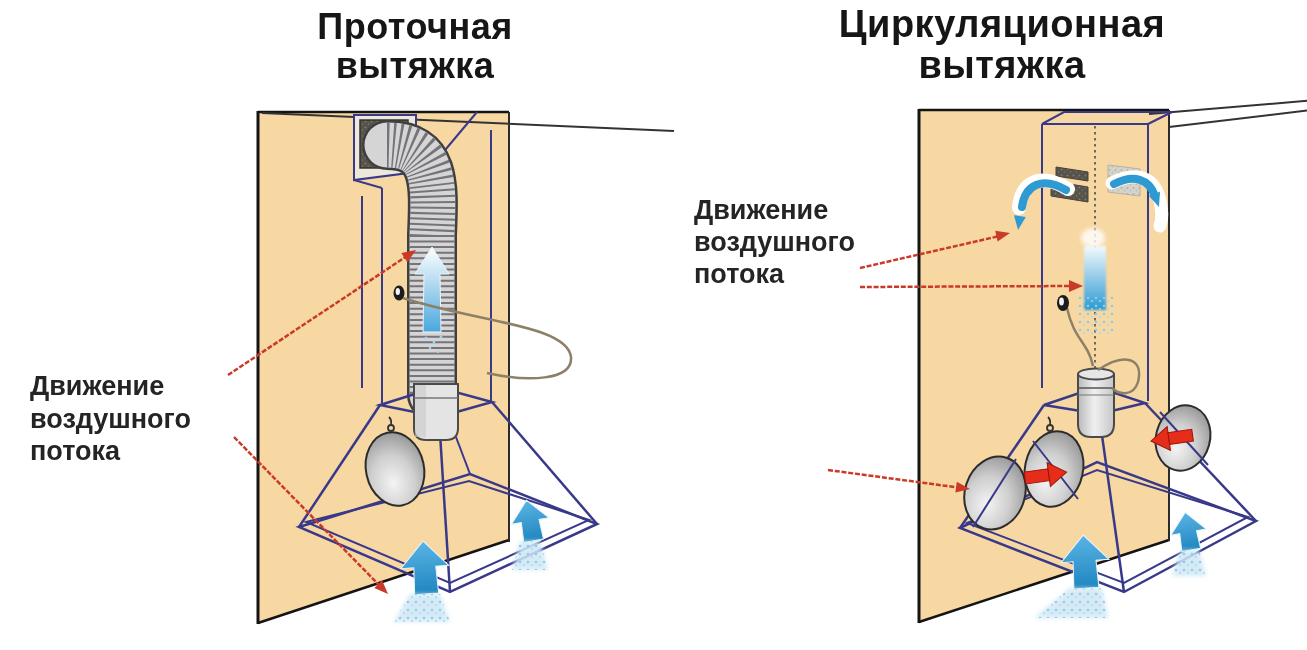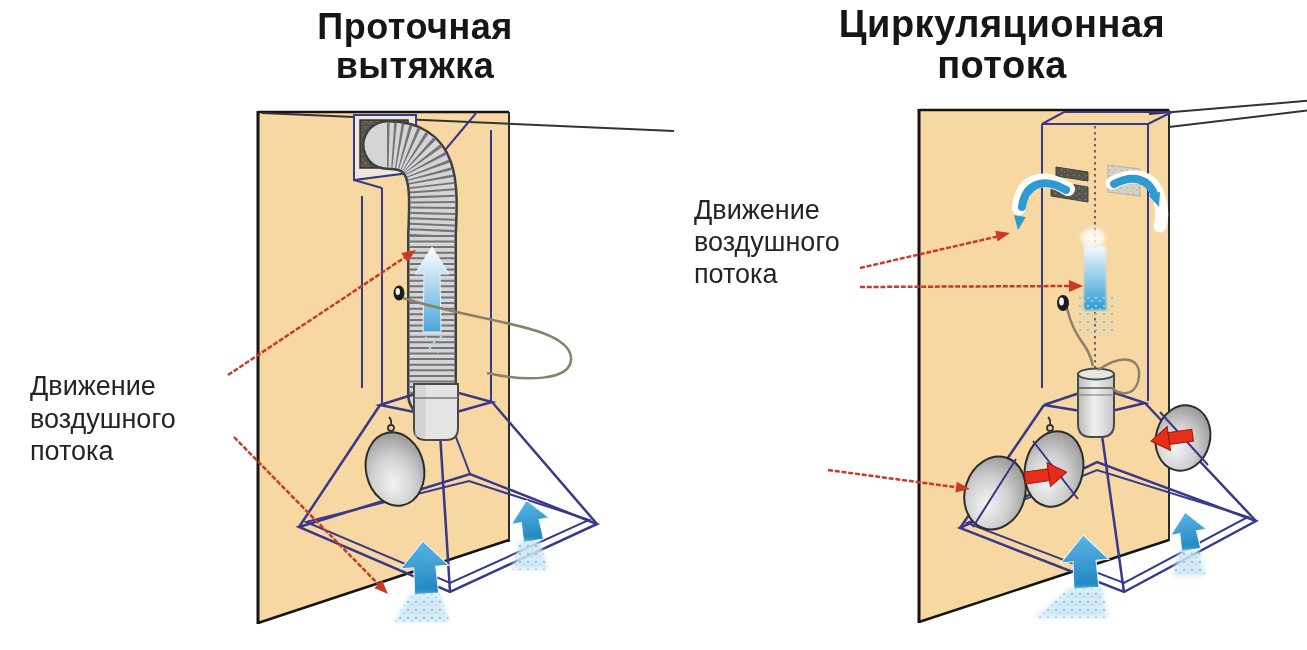--- a/index.html
+++ b/index.html
@@ -17,20 +17,21 @@
     font-weight:bold;
     text-align:center;
     color:#161616;
     letter-spacing:0.5px;
   }
   .title.left{left:228px;top:8px;width:330px;font-size:36px;line-height:1.07;}
   .title.right{left:788px;top:4px;width:384px;font-size:38px;line-height:1.08;}
   .lbl{
     position:absolute;
     color:#242424;
+    font-weight:bold;
   }
   .lbl.airflow-left{left:8px;top:370px;width:180px;font-size:27px;line-height:1.21;}
   .lbl.airflow-right{left:672px;top:194px;width:200px;font-size:27px;line-height:1.19;}
   .lbl.carbon{left:672px;top:423px;width:210px;font-size:29px;line-height:1.17;}
 </style>
 </head>
 <body>
 
 <div class="stage">
 
@@ -282,17 +283,17 @@
       <polygon points="988,233 975.6,241.5 973.2,230.8" fill="#c93a28"></polygon>
       <line x1="838" y1="287" x2="1050" y2="286" stroke="#c93a28" stroke-width="2.5" stroke-dasharray="5 1.8"></line>
       <polygon points="1061,286 1047,280 1047,292" fill="#c93a28"></polygon>
       <line x1="806" y1="470" x2="940" y2="488" stroke="#c93a28" stroke-width="2.5" stroke-dasharray="5 1.8"></line>
       <polygon points="948,489 933.4,492.6 934.8,481.7" fill="#c93a28"></polygon>
     </g>
   </g>
 </svg>
 
   <div class="title left">Проточная вытяжка</div>
-  <div class="title right">Циркуляционная потока</div>
+  <div class="title right">Циркуляционная вытяжка</div>
   <div class="lbl airflow-left">Движение воздушного потока</div>
   <div class="lbl airflow-right">Движение воздушного потока</div>
 
 </div>
 
 </body></html>

